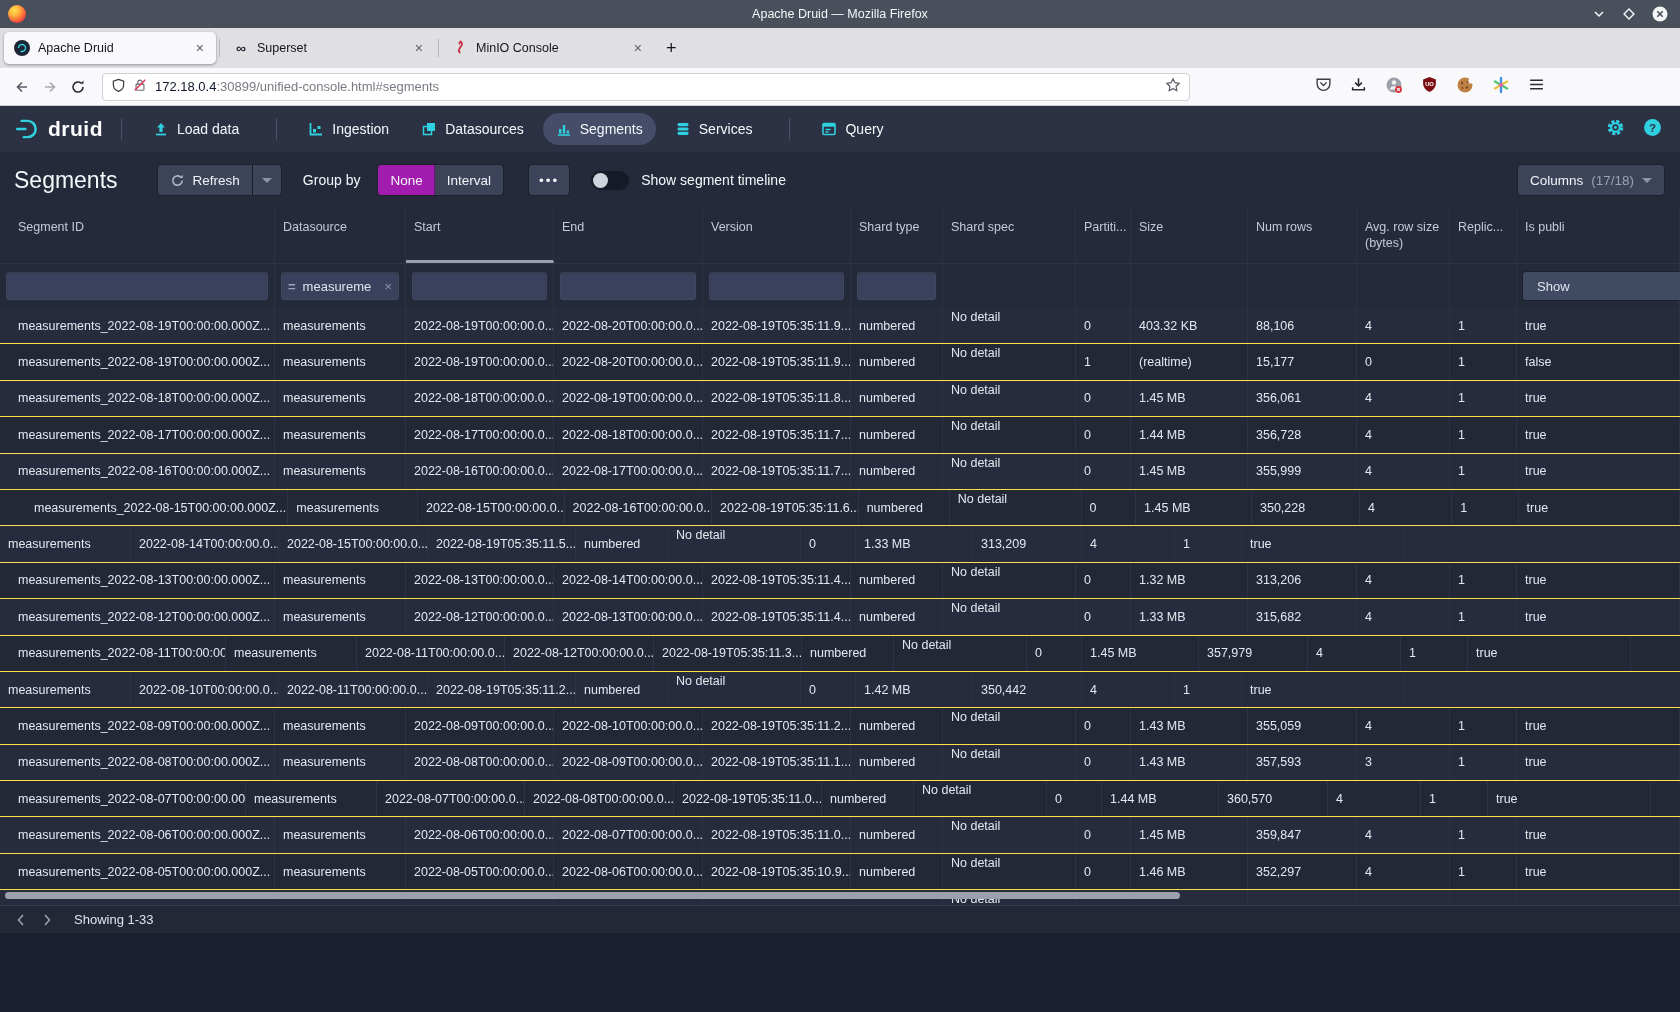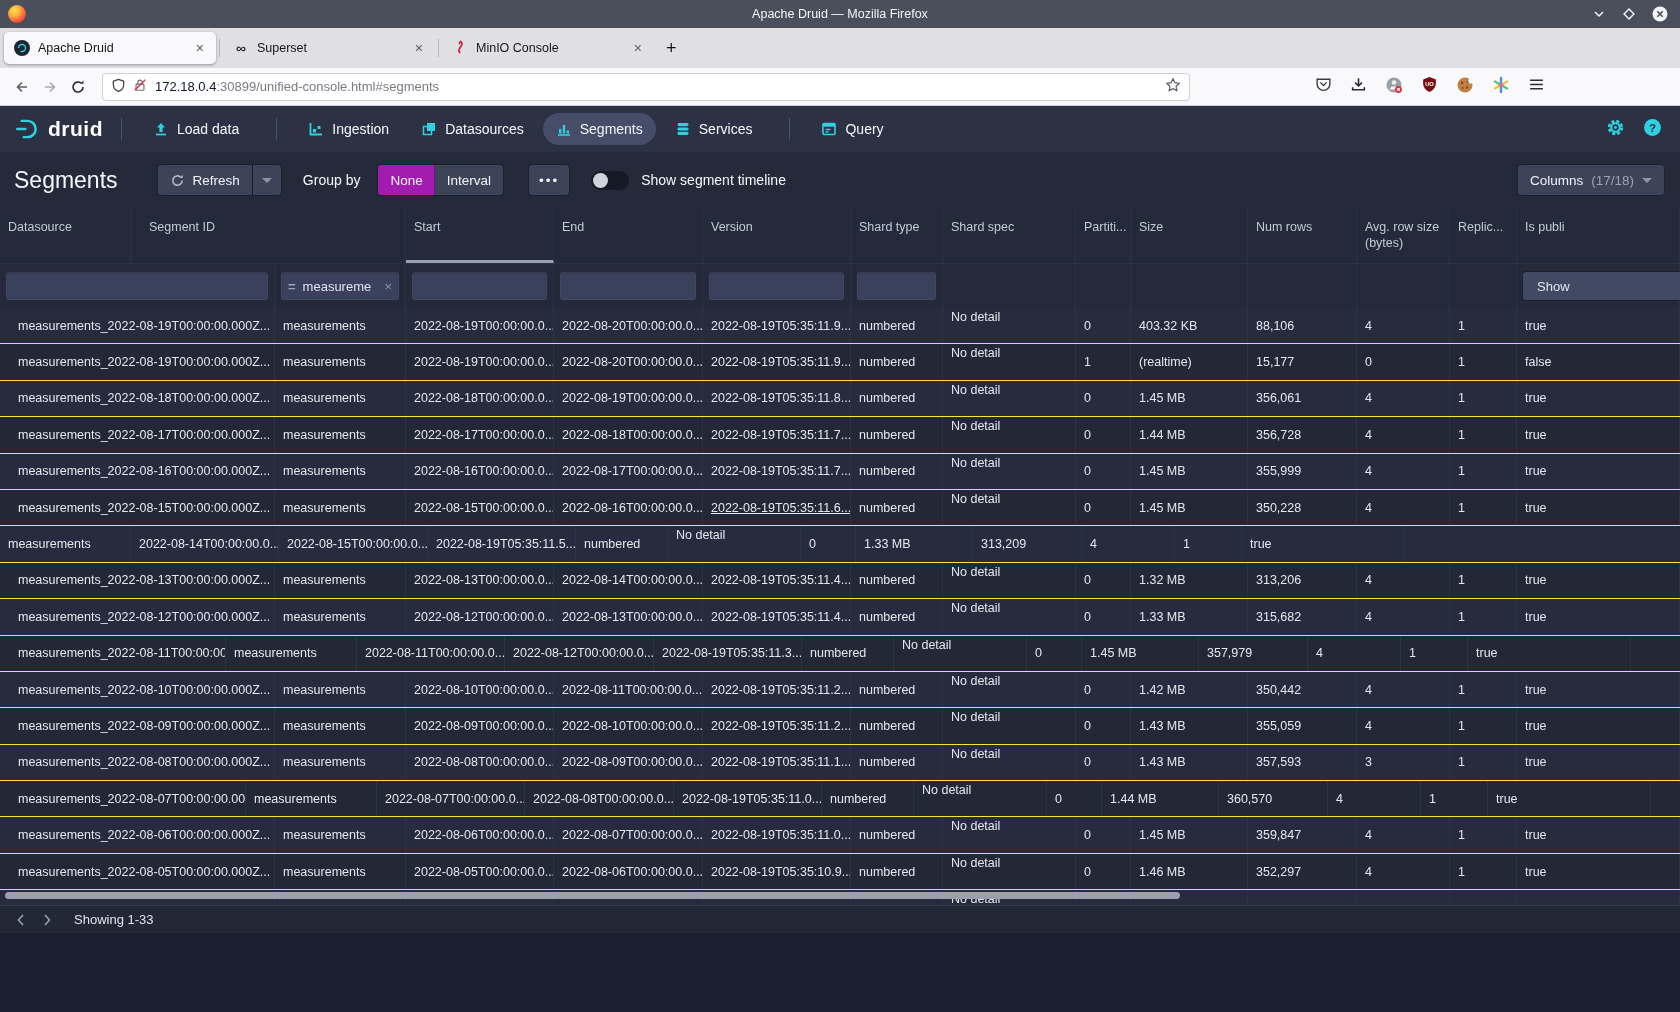--- a/index.html
+++ b/index.html
@@ -366,22 +366,22 @@
   <span class="switch-label">Show segment timeline</span>
   <div class="bp-btn columns-btn">
     <span>Columns</span>
     <span class="count">(17/18)</span>
     <span class="caret-down"></span>
   </div>
 </div>
 
 <div class="table-wrap">
   <div class="hrow thead" id="thead">
+      <div class="th first" style="width: 275px;">Segment ID</div>
       <div class="th" style="width: 131px;">Datasource</div>
-      <div class="th first" style="width: 275px;">Segment ID</div>
       <div class="th sorted" style="width: 148px;">Start</div>
       <div class="th" style="width: 149px;">End</div>
       <div class="th" style="width: 148px;">Version</div>
       <div class="th" style="width: 92px;">Shard type</div>
       <div class="th" style="width: 133px;">Shard spec</div>
       <div class="th" style="width: 55px;">Partiti...</div>
       <div class="th" style="width: 117px;">Size</div>
       <div class="th" style="width: 109px;">Num rows</div>
       <div class="th" style="width: 93px;">Avg. row size (bytes)</div>
       <div class="th" style="width: 67px;">Replic...</div>
@@ -490,25 +490,25 @@
         <div class="td" style="width: 92px;">numbered</div>
         <div class="td top" style="width: 133px;">No detail</div>
         <div class="td" style="width: 55px;">0</div>
         <div class="td" style="width: 117px;">1.45 MB</div>
         <div class="td" style="width: 109px;">355,999</div>
         <div class="td" style="width: 93px;">4</div>
         <div class="td" style="width: 67px;">1</div>
         <div class="td" style="width: 163px;">true</div>
       </div>
       <div class="trow even">
-        <div class="td first" style="width: 275px;">measurements_2022-08-15T00:00:00.000Z...</div>
+        <div class="td first" style="width: 275px; margin-left: 16px;">measurements_2022-08-15T00:00:00.000Z...</div>
         <div class="td" style="width: 131px;">measurements</div>
         <div class="td" style="width: 148px;">2022-08-15T00:00:00.0...</div>
         <div class="td" style="width: 149px;">2022-08-16T00:00:00.0...</div>
-        <div class="td" style="width: 148px; text-decoration: underline;">2022-08-19T05:35:11.6...</div>
+        <div class="td" style="width: 148px;">2022-08-19T05:35:11.6...</div>
         <div class="td" style="width: 92px;">numbered</div>
         <div class="td top" style="width: 133px;">No detail</div>
         <div class="td" style="width: 55px;">0</div>
         <div class="td" style="width: 117px;">1.45 MB</div>
         <div class="td" style="width: 109px;">350,228</div>
         <div class="td" style="width: 93px;">4</div>
         <div class="td" style="width: 67px;">1</div>
         <div class="td" style="width: 163px;">true</div>
       </div>
       <div class="trow odd">
@@ -564,21 +564,20 @@
         <div class="td" style="width: 92px;">numbered</div>
         <div class="td top" style="width: 133px;">No detail</div>
         <div class="td" style="width: 55px;">0</div>
         <div class="td" style="width: 117px;">1.45 MB</div>
         <div class="td" style="width: 109px;">357,979</div>
         <div class="td" style="width: 93px;">4</div>
         <div class="td" style="width: 67px;">1</div>
         <div class="td" style="width: 163px;">true</div>
       </div>
       <div class="trow odd">
-        <div class="td first" style="width: 275px;">measurements_2022-08-10T00:00:00.000Z...</div>
         <div class="td" style="width: 131px;">measurements</div>
         <div class="td" style="width: 148px;">2022-08-10T00:00:00.0...</div>
         <div class="td" style="width: 149px;">2022-08-11T00:00:00.0...</div>
         <div class="td" style="width: 148px;">2022-08-19T05:35:11.2...</div>
         <div class="td" style="width: 92px;">numbered</div>
         <div class="td top" style="width: 133px;">No detail</div>
         <div class="td" style="width: 55px;">0</div>
         <div class="td" style="width: 117px;">1.42 MB</div>
         <div class="td" style="width: 109px;">350,442</div>
         <div class="td" style="width: 93px;">4</div>

